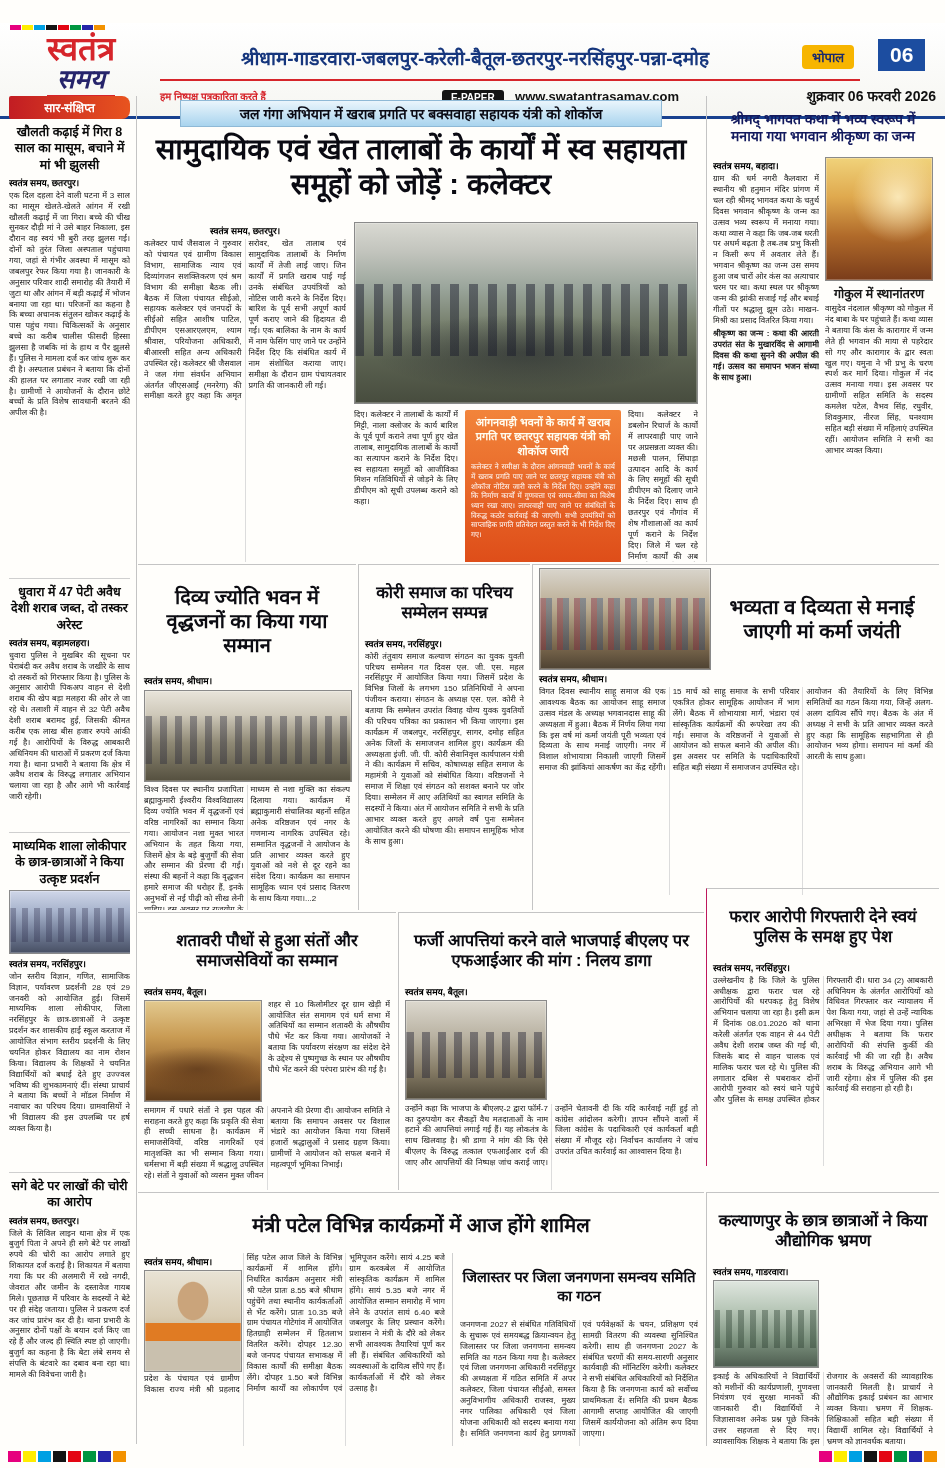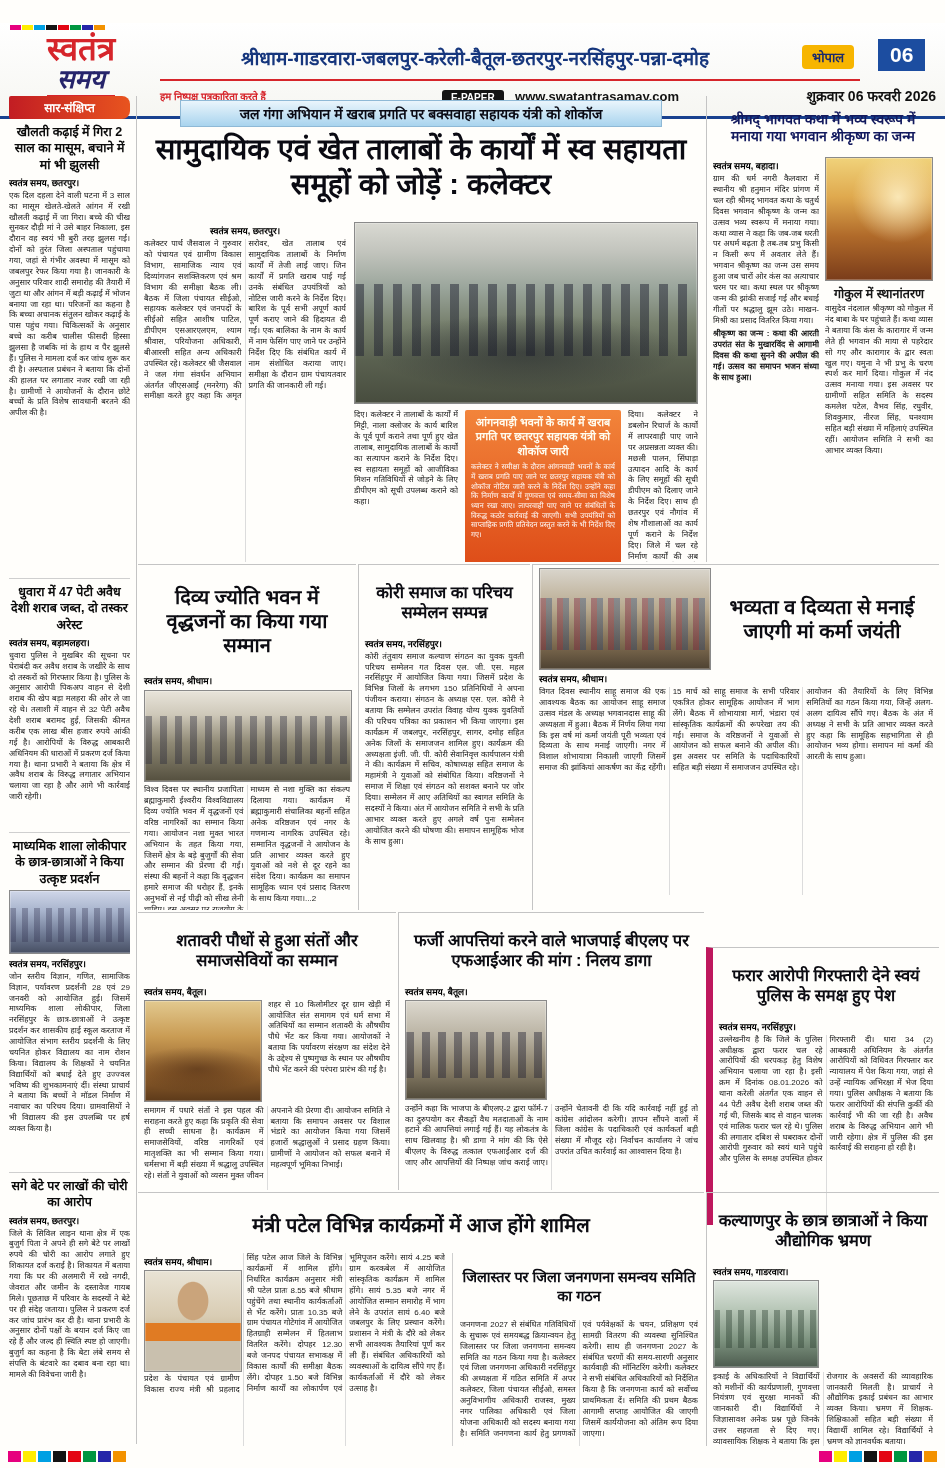--- a/index.html
+++ b/index.html
@@ -129,21 +129,21 @@
   #shatavari{left:138px;top:912px;width:258px;height:278px;border-top:1px solid #c4c4c4;}
   .sh-row{display:flex;height:102px;margin-top:2px;}
   .sh-photo{width:116px;height:100px;margin-right:6px;flex:none;}
   .sh-b1{flex:1;overflow:hidden;}
   .sh-b2{height:100px;overflow:hidden;margin-top:4px;}
   #fir{left:398px;top:912px;width:306px;height:278px;border-top:1px solid #c4c4c4;border-left:1px solid #c4c4c4;}
   .fi-row{display:flex;height:100px;margin-top:2px;flex-direction:column;}
   .fi-b1{flex:1;overflow:hidden;margin-right:6px;}
   .fi-photo{width:140px;height:98px;flex:none;}
   .fi-b2{height:102px;overflow:hidden;margin-top:4px;}
-  #farar{left:706px;top:947px;width:233px;height:278px;border-top:1px solid #c4c4c4;border-left:7px solid #be185d;}
+  #farar{left:706px;top:888px;width:233px;height:278px;border-top:1px solid #c4c4c4;border-left:1px solid #be185d;}
   .fa-body{height:204px;overflow:hidden;}
 
   
   #mantri{left:138px;top:1192px;width:566px;height:254px;border-top:1px solid #c4c4c4;}
   .mn-head{font-size:20px;font-weight:900;text-align:center;line-height:1.2;color:#0c0c12;}
   .mn-content{display:flex;margin-top:4px;height:212px;}
   .mn-left{flex:1;overflow:hidden;}
   .mn-cols{column-count:3;column-gap:7px;column-rule:1px solid #dcdcdc;height:212px;}
   .mn-photo{width:100%;height:100px;margin:2px 0;break-inside:avoid;}
   .mn-right{width:238px;border-left:1px solid #cfcfcf;margin-left:7px;padding-left:7px;overflow:hidden;}
@@ -191,21 +191,21 @@
         <span class="url">www.swatantrasamay.com</span>
       </span>
       <span class="idate">शुक्रवार 06 फरवरी 2026</span>
     </div>
   </header>
 
   <aside id="sidebar" class="blk">
     <div class="sb-bar">सार-संक्षिप्त</div>
 
     <article class="sb-art sb1">
-      <div class="h-sm">खौलती कढ़ाई में गिरा 2 साल का मासूम, बचाने में मां भी झुलसी</div>
+      <div class="h-sm">खौलती कढ़ाई में गिरा 8 साल का मासूम, बचाने में मां भी झुलसी</div>
       <div class="by">स्वतंत्र समय, छतरपुर।</div>
       <div class="bt">एक दिल दहला देने वाली घटना में 3 साल का मासूम खेलते-खेलते आंगन में रखी खौलती कढ़ाई में जा गिरा। बच्चे की चीख सुनकर दौड़ी मां ने उसे बाहर निकाला, इस दौरान वह स्वयं भी बुरी तरह झुलस गई। दोनों को तुरंत जिला अस्पताल पहुंचाया गया, जहां से गंभीर अवस्था में मासूम को जबलपुर रेफर किया गया है। जानकारी के अनुसार परिवार शादी समारोह की तैयारी में जुटा था और आंगन में बड़ी कढ़ाई में भोजन बनाया जा रहा था। परिजनों का कहना है कि बच्चा अचानक संतुलन खोकर कढ़ाई के पास पहुंच गया। चिकित्सकों के अनुसार बच्चे का करीब चालीस फीसदी हिस्सा झुलसा है जबकि मां के हाथ व पैर झुलसे हैं। पुलिस ने मामला दर्ज कर जांच शुरू कर दी है। अस्पताल प्रबंधन ने बताया कि दोनों की हालत पर लगातार नजर रखी जा रही है। ग्रामीणों ने आयोजनों के दौरान छोटे बच्चों के प्रति विशेष सावधानी बरतने की अपील की है।</div>
     </article>
 
     <article class="sb-art sb2">
       <div class="h-sm">धुवारा में 47 पेटी अवैध देशी शराब जब्त, दो तस्कर अरेस्ट</div>
       <div class="by">स्वतंत्र समय, बड़ामलहरा।</div>
       <div class="bt">धुवारा पुलिस ने मुखबिर की सूचना पर घेराबंदी कर अवैध शराब के जखीरे के साथ दो तस्करों को गिरफ्तार किया है। पुलिस के अनुसार आरोपी पिकअप वाहन से देशी शराब की खेप बड़ा मलहरा की ओर ले जा रहे थे। तलाशी में वाहन से 32 पेटी अवैध देशी शराब बरामद हुई, जिसकी कीमत करीब एक लाख बीस हजार रुपये आंकी गई है। आरोपियों के विरुद्ध आबकारी अधिनियम की धाराओं में प्रकरण दर्ज किया गया है। थाना प्रभारी ने बताया कि क्षेत्र में अवैध शराब के विरुद्ध लगातार अभियान चलाया जा रहा है और आगे भी कार्रवाई जारी रहेगी।</div>
     </article>
 

